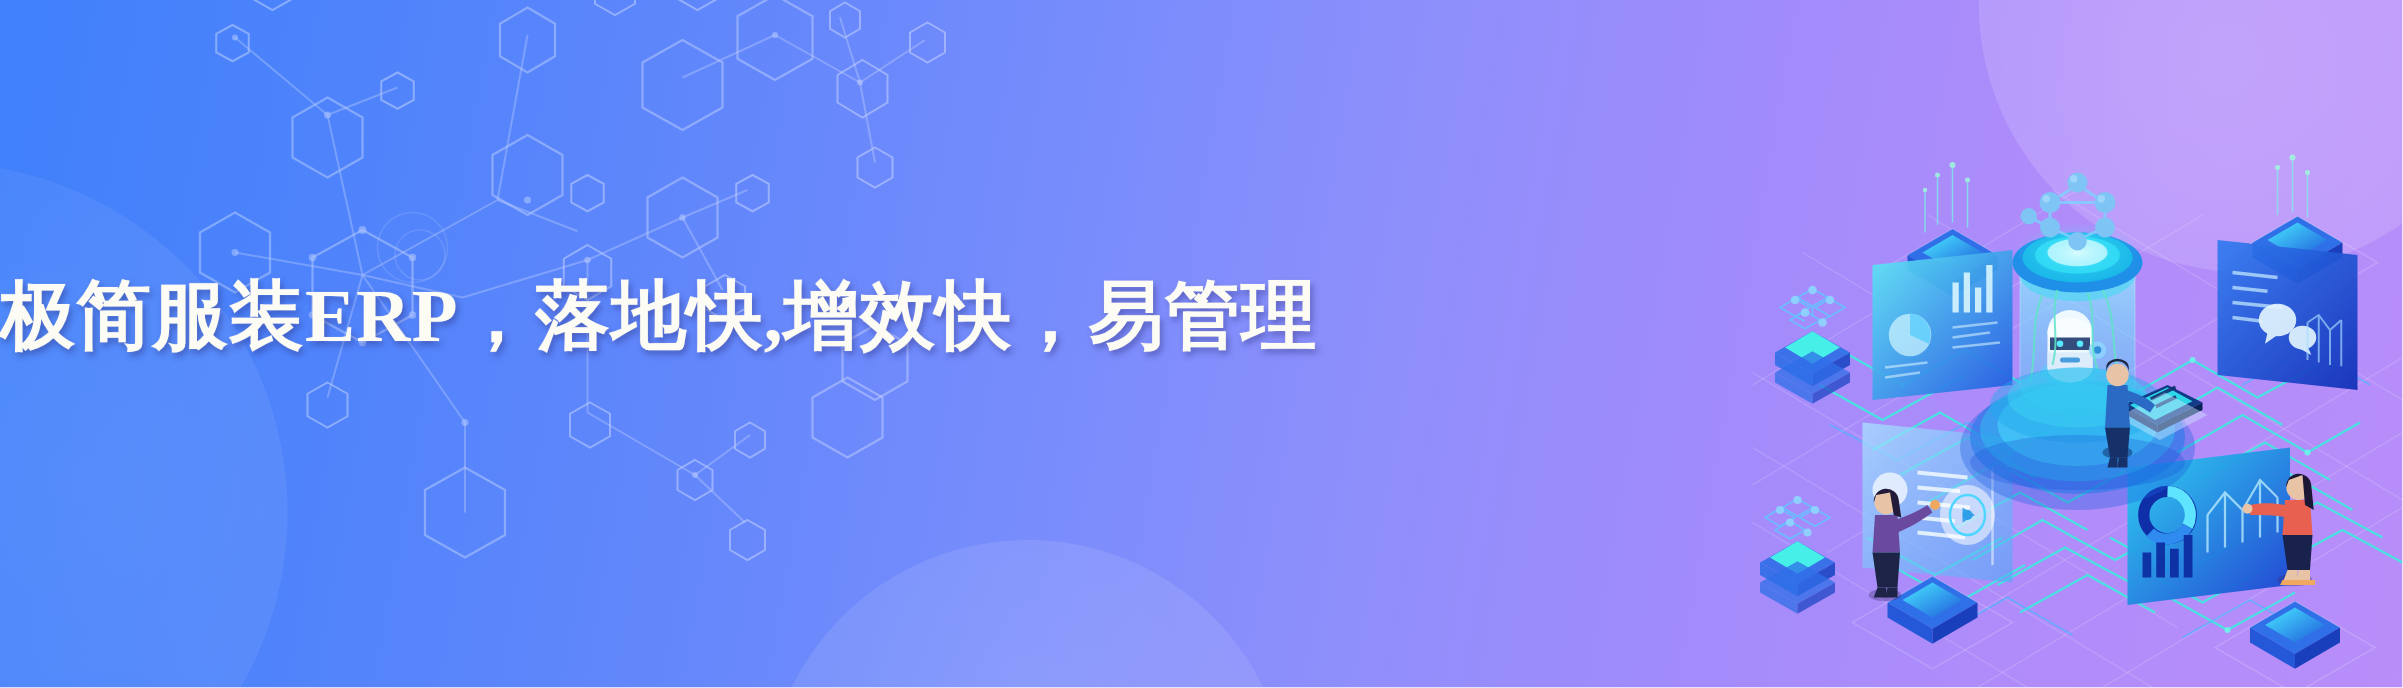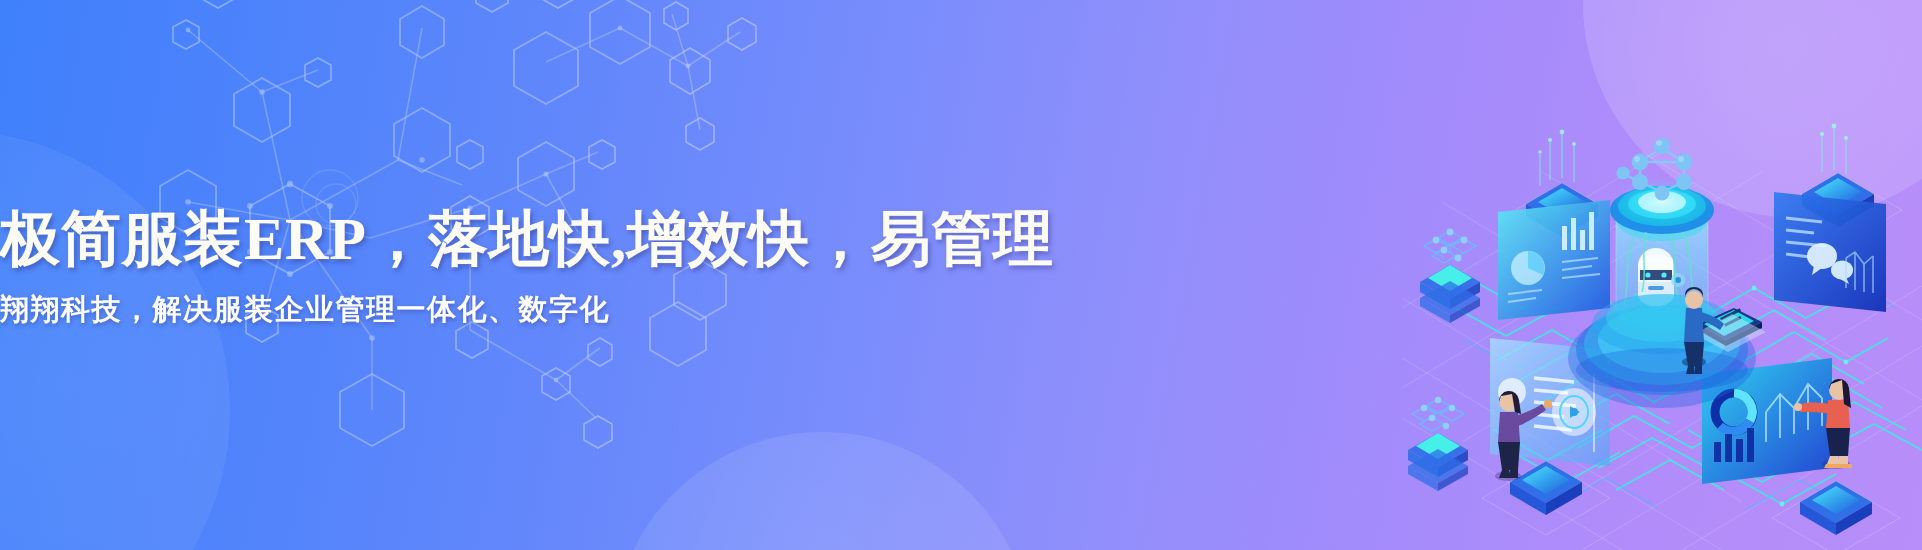--- a/index.html
+++ b/index.html
@@ -156,21 +156,20 @@
         <circle cx="556" cy="410" r="2.4"></circle>
     </g>
     <g fill="none" stroke="rgba(255,255,255,0.22)" stroke-width="1.3">
       <circle cx="330" cy="228" r="28"></circle>
       <circle cx="336" cy="234" r="20"></circle>
     </g>
   </svg>
 
   <div class="copy">
     <h1 class="title">极简服装ERP，落地快,增效快，易管理</h1>
-    <p class="subtitle">翔翔科技，解决服装企业管理一体化、数字化</p>
   </div>
 
   <svg class="illus" viewBox="0 0 520 438" xmlns="http://www.w3.org/2000/svg">
     <defs>
       <linearGradient id="pnlA" x1="0" y1="0" x2="1" y2="1">
         <stop offset="0" stop-color="#5fe9f5"></stop>
           <stop offset="1" stop-color="#1e56e0"></stop>
       </linearGradient>
       <linearGradient id="pnlB" x1="0" y1="0" x2="1" y2="1">
         <stop offset="0" stop-color="#2f7bf0" stop-opacity=".95"></stop>

